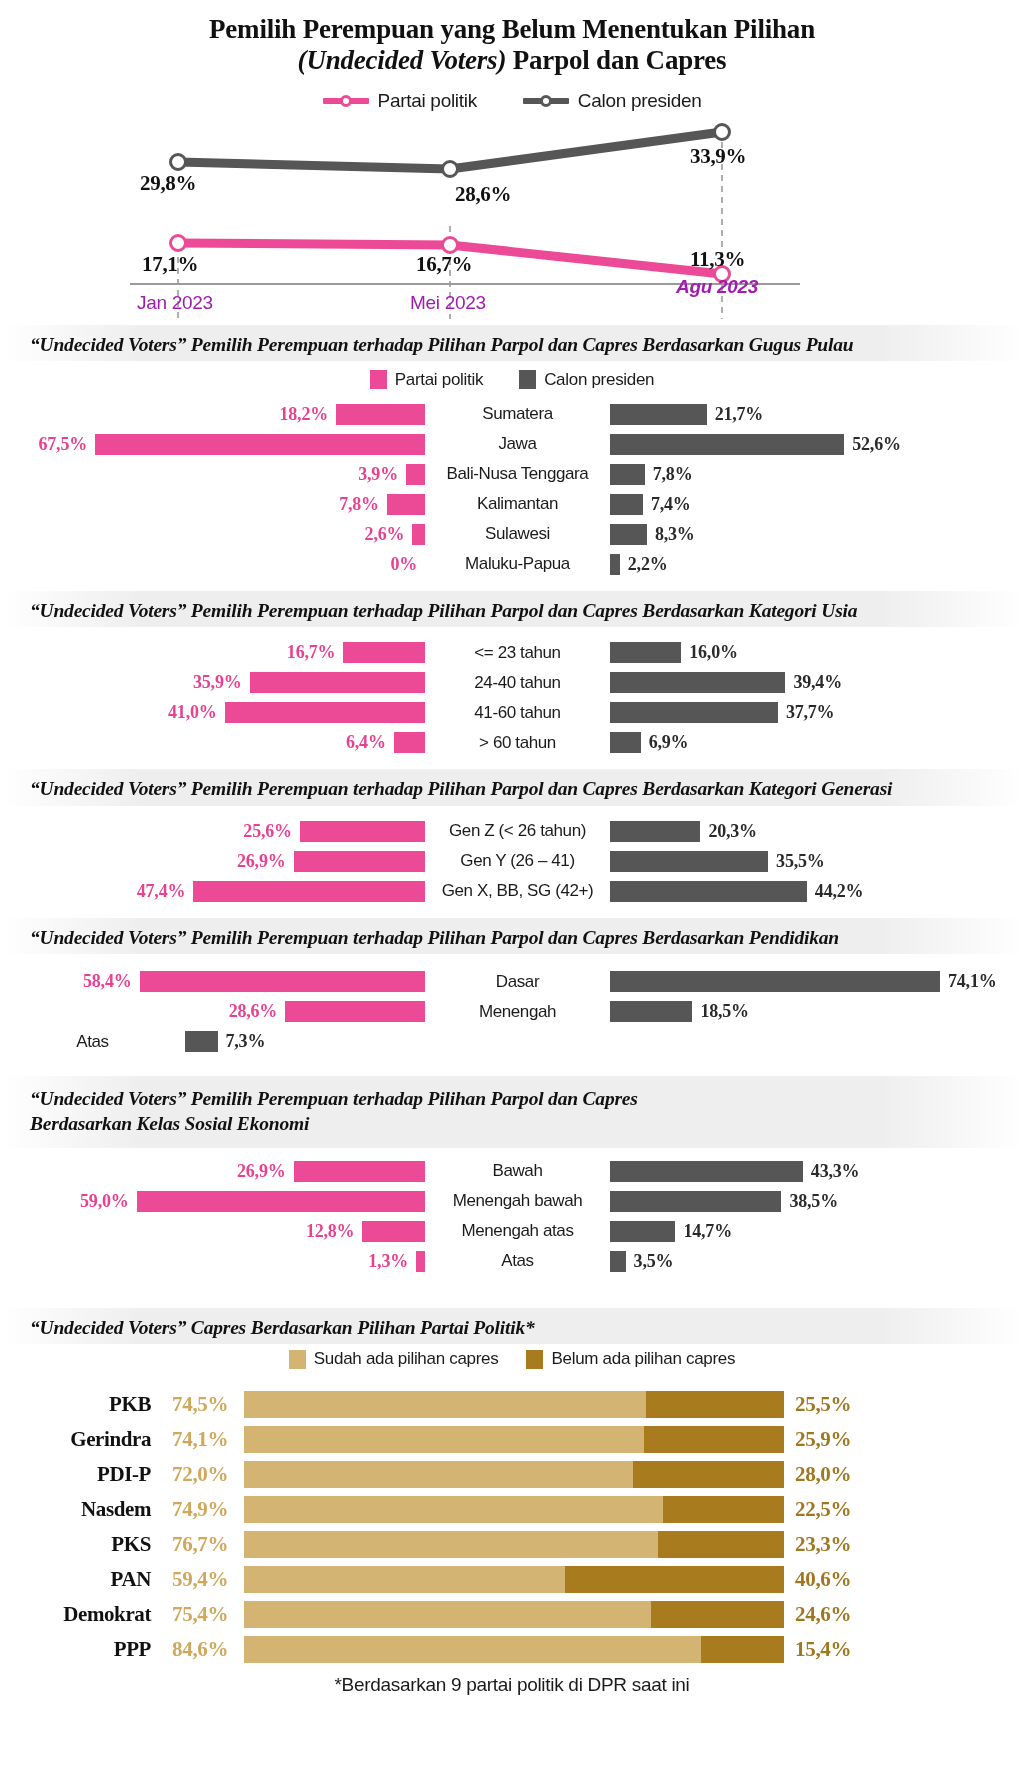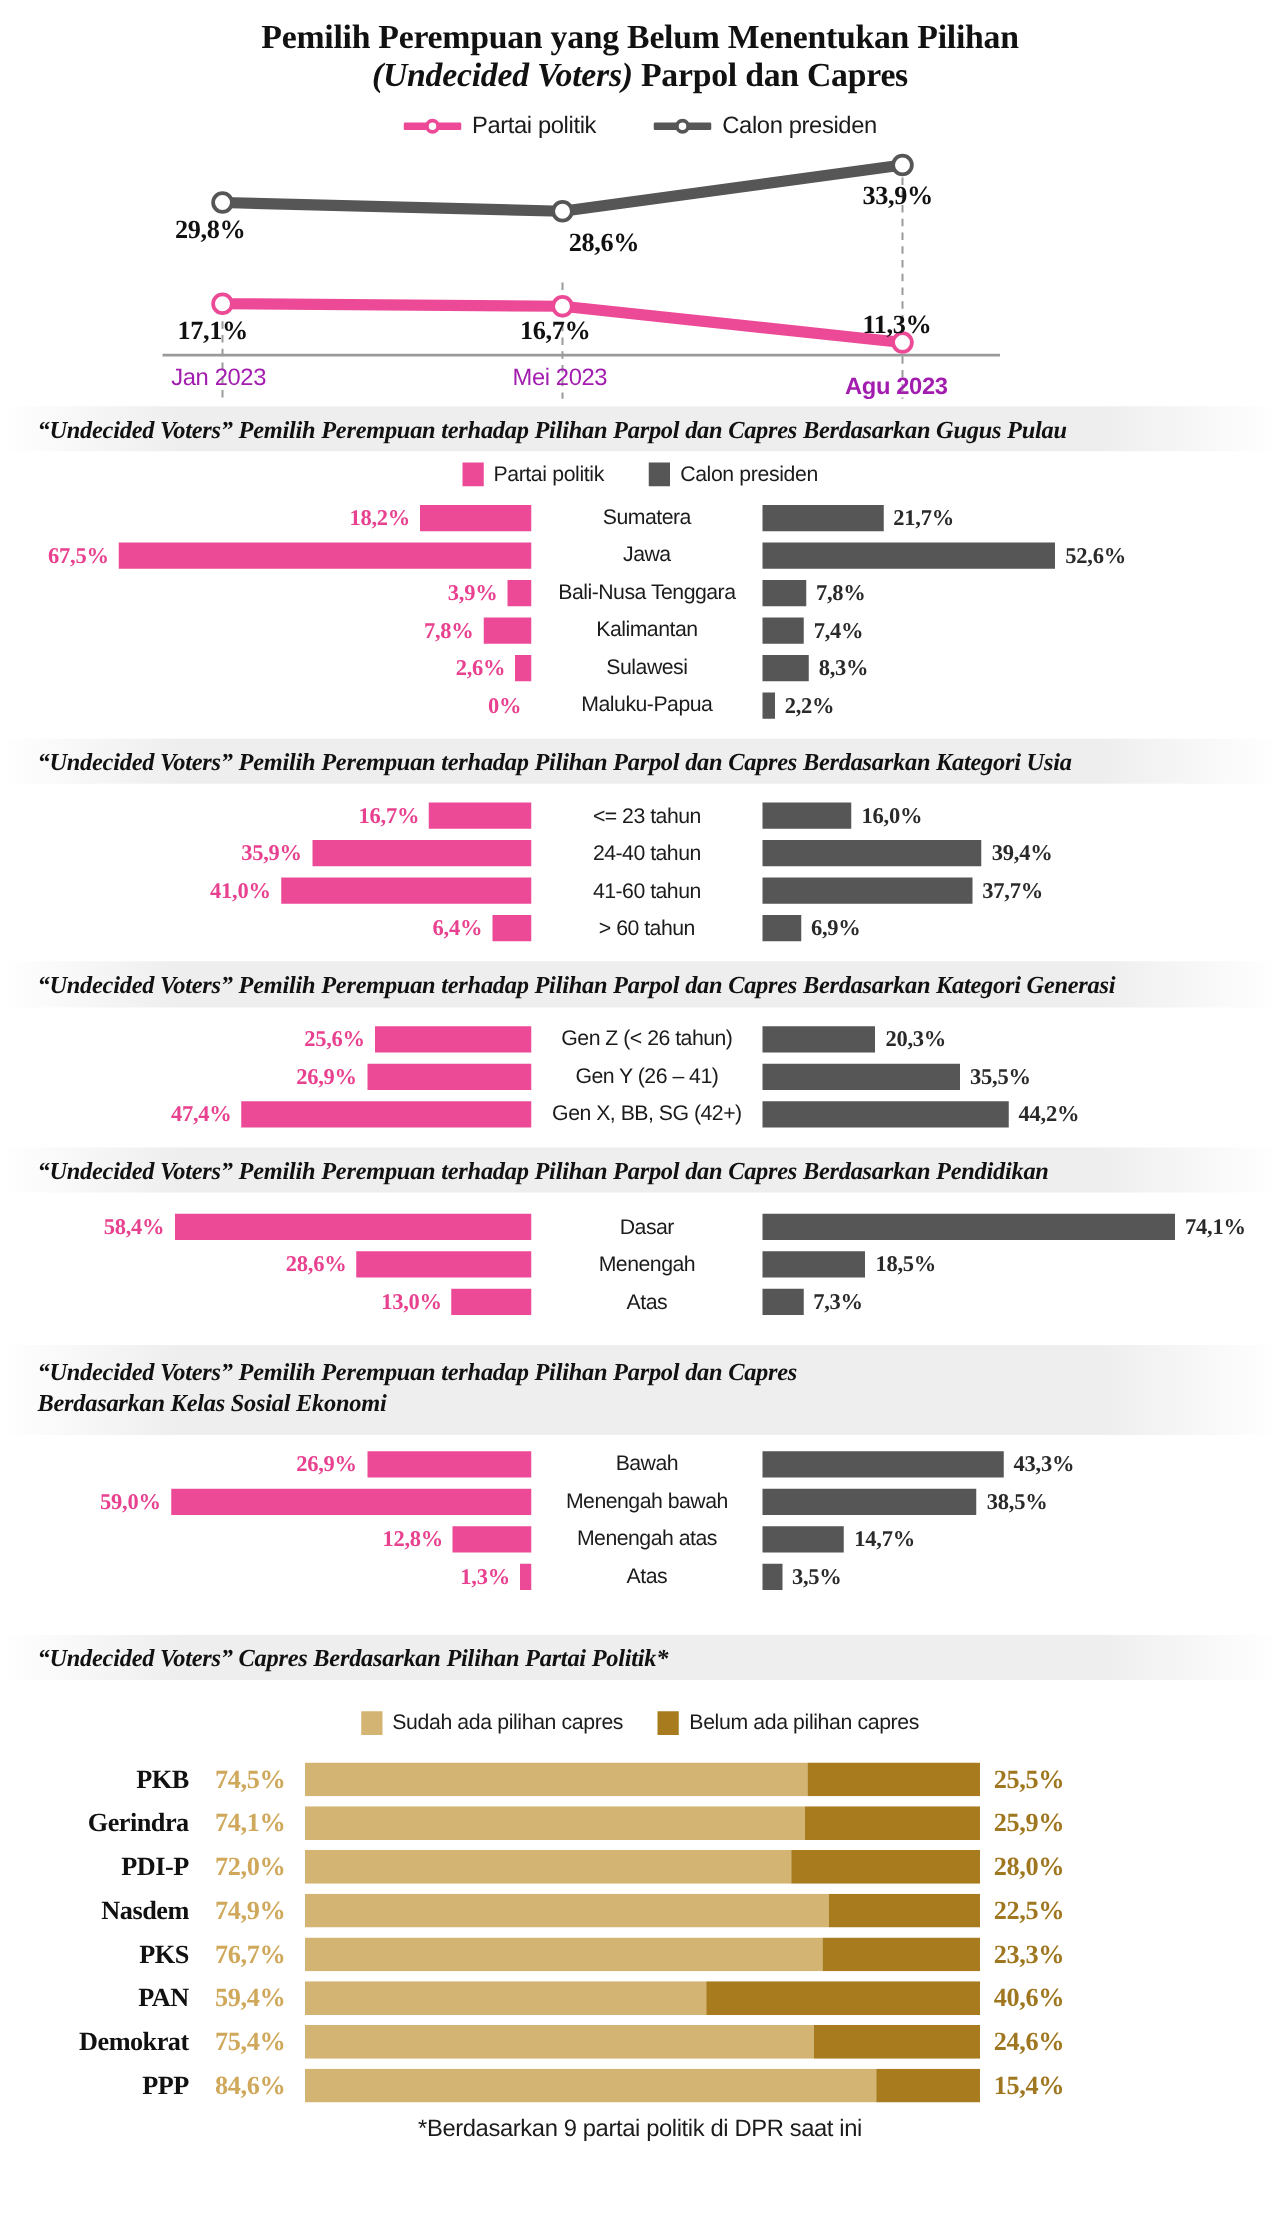--- a/index.html
+++ b/index.html
@@ -175,21 +175,21 @@
 
   <span class="lc-val" style="left:140px; top:57px;">29,8%</span>
   <span class="lc-val" style="left:455px; top:68px;">28,6%</span>
   <span class="lc-val" style="left:690px; top:30px;">33,9%</span>
   <span class="lc-val" style="left:142px; top:138px;">17,1%</span>
   <span class="lc-val" style="left:416px; top:138px;">16,7%</span>
   <span class="lc-val" style="left:690px; top:133px;">11,3%</span>
 
   <span class="lc-xlab" style="left:137px; top:178px;">Jan 2023</span>
   <span class="lc-xlab" style="left:410px; top:178px;">Mei 2023</span>
-  <span class="lc-xlab bold" style="left:676px; top:185px;">Agu 2023</span>
+  <span class="lc-xlab bold" style="left:676px; top:162px;font-style:italic;">Agu 2023</span>
 </div>
 
 <div class="banner">
   <div class="banner-txt">“Undecided Voters” Pemilih Perempuan terhadap Pilihan Parpol dan Capres Berdasarkan Gugus Pulau</div>
 </div>
 <div class="legend-sw">
   <span class="it">
       <span class="sw" style="background:#ec4a96"></span>
       <span class="lb">Partai politik</span>
     </span>
@@ -379,24 +379,20 @@
         <span class="val">28,6%</span>
         <span class="bar" style="width:139.82222222222225px"></span>
       </div>
       <div class="bcenter">Menengah</div>
       <div class="bright">
         <span class="bar" style="width:82.38866396761135px"></span>
         <span class="val">18,5%</span>
       </div>
     </div>
     <div class="brow">
-      <div class="bleft">
-        <span class="val">13,0%</span>
-        <span class="bar" style="width:63.55555555555556px"></span>
-      </div>
       <div class="bcenter">Atas</div>
       <div class="bright">
         <span class="bar" style="width:32.51012145748988px"></span>
         <span class="val">7,3%</span>
       </div>
     </div>
   </div>
 
 <div class="banner" style="padding-top:10px;padding-bottom:11px;margin-top:14px">
   <div class="banner-txt">“Undecided Voters” Pemilih Perempuan terhadap Pilihan Parpol dan Capres</div>
@@ -446,21 +442,21 @@
       <div class="bright">
         <span class="bar" style="width:15.587044534412955px"></span>
         <span class="val">3,5%</span>
       </div>
     </div>
   </div>
 
 <div class="banner" style="margin-top:26px">
   <div class="banner-txt">“Undecided Voters” Capres Berdasarkan Pilihan Partai Politik*</div>
 </div>
-<div class="legend-sw" style="gap:28px;margin-top:24px;margin-bottom:16px">
+<div class="legend-sw" style="gap:28px;margin-top:5px;margin-bottom:16px">
   <span class="it">
       <span class="sw" style="background:#d4b473"></span>
       <span class="lb">Sudah ada pilihan capres</span>
     </span>
   <span class="it">
       <span class="sw" style="background:#a87c1e"></span>
       <span class="lb">Belum ada pilihan capres</span>
     </span>
 </div>
 <div class="stack-wrap" id="stacked-chart">

